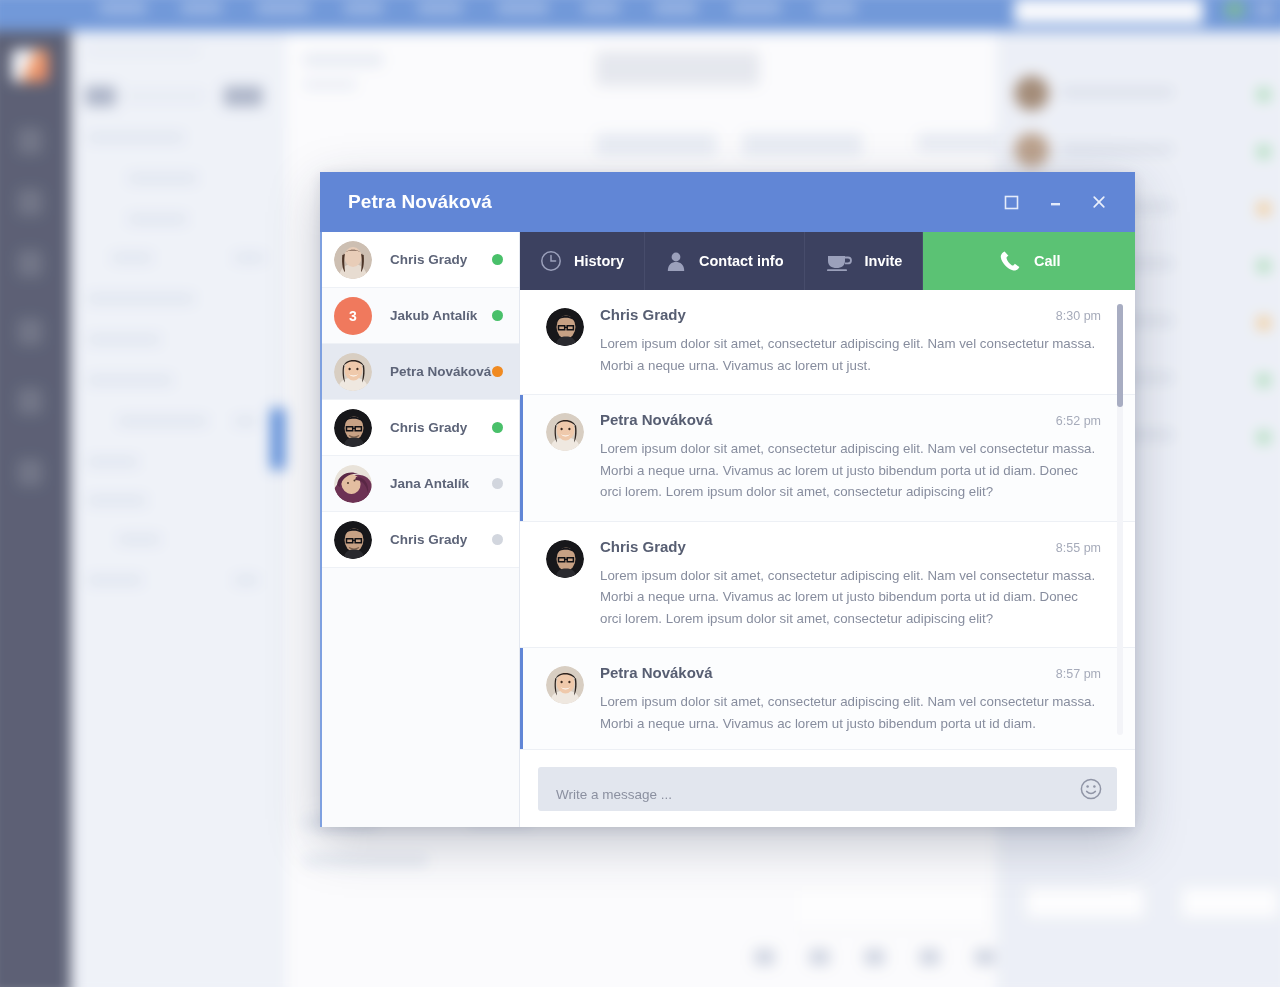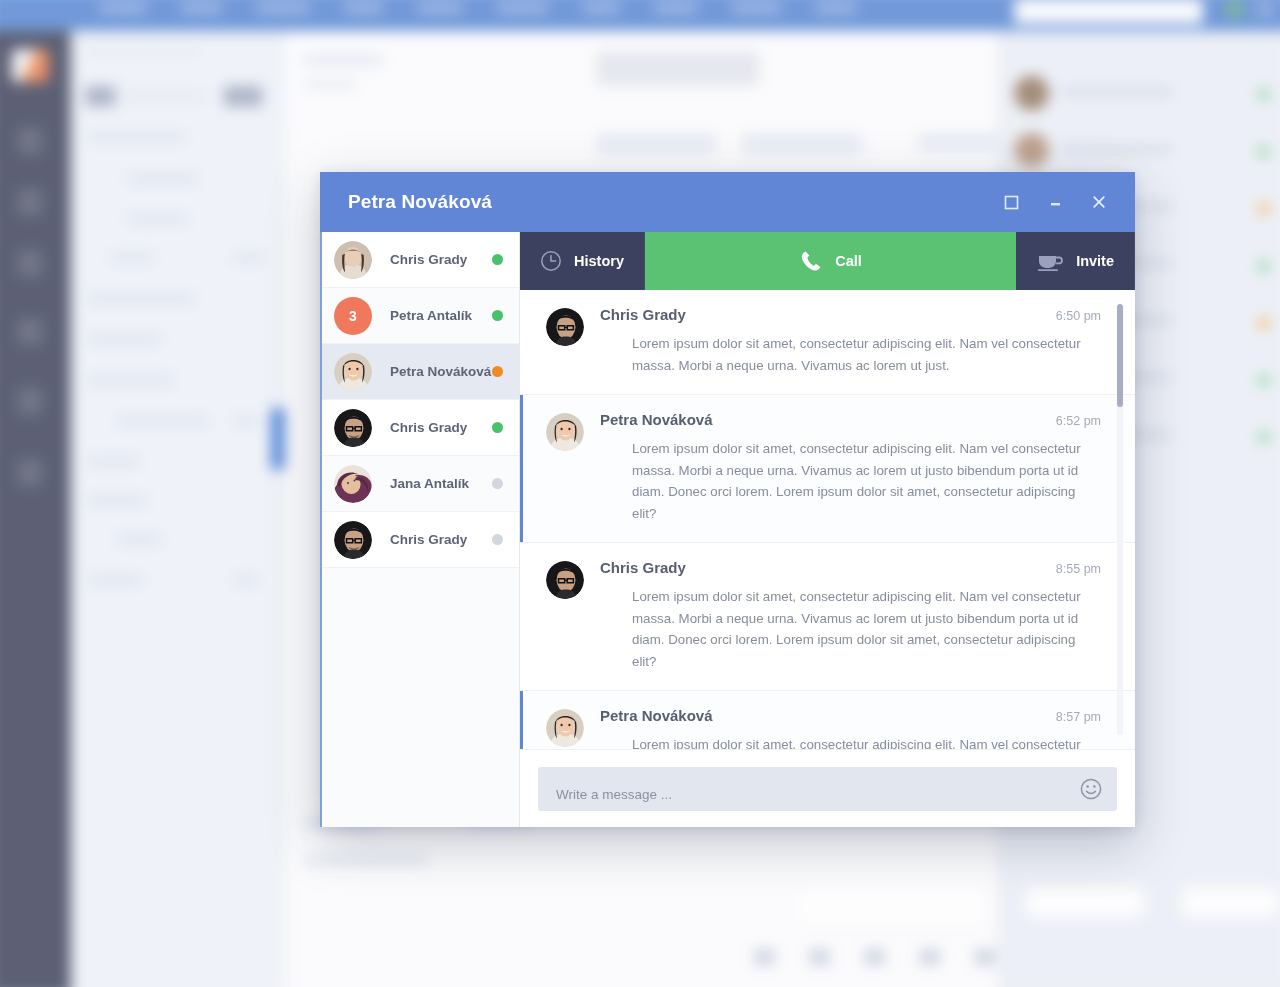--- a/index.html
+++ b/index.html
@@ -168,21 +168,21 @@
     content: ""; position: absolute; left: 0; top: 0; bottom: 0; width: 3px;
     background: #6186d6;
   }
   .m-avatar { width: 38px; height: 38px; border-radius: 50%; flex: 0 0 38px; overflow: hidden; margin-top: 2px; }
   .m-avatar svg { display: block; width: 38px; height: 38px; }
   .m-main { flex: 1; min-width: 0; }
   .m-head { display: flex; align-items: baseline; }
   .m-name { flex: 1; font-size: 15px; font-weight: bold; color: #575e72; }
   .m-time { font-size: 12.5px; color: #a6abba; }
   .m-text {
-    margin-top: 10px; font-size: 13.3px; line-height: 21.5px; color: #878d9e; margin-left: 32px;
+    margin-top: 10px; font-size: 13.3px; line-height: 21.5px; color: #878d9e;
   }
   .scrollbar {
     position: absolute; right: 12px; top: 14px; bottom: 14px; width: 6px;
     background: #f3f4f8; border-radius: 3px;
   }
   .scroll-thumb {
     position: absolute; left: 0; top: 0; width: 6px; height: 24%;
     background: #a8adc2; border-radius: 3px; cursor: pointer;
   }
 
@@ -368,21 +368,21 @@
               <path d="M29.7 14 C30.6 24 28.6 30 27 31 C28 22 28 17 27 13 Z" fill="#4b3326"></path>
             </g>
           </svg>
         </div>
         <div class="c-name">Chris Grady</div>
         <div class="c-dot dot-online"></div>
       </div>
 
       <div class="contact alt">
         <div class="c-badge">3</div>
-        <div class="c-name">Petra Antalík</div>
+        <div class="c-name">Jakub Antalík</div>
         <div class="c-dot dot-online"></div>
       </div>
 
       <div class="contact selected">
         <div class="c-avatar">
           <svg viewBox="0 0 38 38">
             <defs>
                 <clipPath id="cl2">
                   <circle cx="19" cy="19" r="19"></circle>
                 </clipPath>
@@ -483,40 +483,49 @@
         <div class="tb-item">
           <span class="ti">
             <svg width="22" height="22" viewBox="0 0 22 22">
               <circle cx="11" cy="11" r="9.2" fill="none" stroke="#9ba0bb" stroke-width="1.5"></circle>
               <path d="M11 5.6 V11 H15.6" fill="none" stroke="#9ba0bb" stroke-width="1.5" stroke-linecap="round"></path>
             </svg>
           </span>
           <span>History</span>
         </div>
 
-
-
-        <div class="tb-item call">
+        <div class="tb-item">
           <span class="ti">
-            <svg width="24" height="24" viewBox="0 0 24 24">
-              <path d="M6.6 2.4 C4.4 3.4 2.4 5.8 2.8 8.2 C3.6 13.8 9.6 20.2 15.4 21.4 C18 21.9 20.4 20.2 21.4 18 L16.8 14.8 C15.8 16.6 14.6 17 13.4 16 C11 14.1 9.2 11.9 8.6 9.4 C8.3 8.2 9 7.4 10.4 6.8 Z" fill="#ffffff"></path>
+            <svg width="22" height="22" viewBox="0 0 22 22">
+              <circle cx="11" cy="7" r="4.4" fill="#9ba0bb"></circle>
+              <path d="M2.8 21 C2.8 14.4 7 12 11 12 C15 12 19.2 14.4 19.2 21 Z" fill="#9ba0bb"></path>
             </svg>
           </span>
-          <span>Call</span>
-        </div>
+          <span>Contact info</span>
+        </div>
+
 
         <div class="tb-item">
           <span class="ti">
             <svg width="28" height="22" viewBox="0 0 28 22">
               <path d="M3 6 H20 V11 C20 15.5 16.6 18 11.5 18 C6.4 18 3 15.5 3 11 Z" fill="#9ba0bb"></path>
               <path d="M20 7.5 H23 C25.4 7.5 26 9 26 10.4 C26 12 25 13.4 22.6 13.4 H20" fill="none" stroke="#9ba0bb" stroke-width="1.8"></path>
               <rect x="2" y="19.2" width="20" height="1.9" rx=".9" fill="#9ba0bb"></rect>
             </svg>
           </span>
           <span>Invite</span>
+        </div>
+
+        <div class="tb-item call">
+          <span class="ti">
+            <svg width="24" height="24" viewBox="0 0 24 24">
+              <path d="M6.6 2.4 C4.4 3.4 2.4 5.8 2.8 8.2 C3.6 13.8 9.6 20.2 15.4 21.4 C18 21.9 20.4 20.2 21.4 18 L16.8 14.8 C15.8 16.6 14.6 17 13.4 16 C11 14.1 9.2 11.9 8.6 9.4 C8.3 8.2 9 7.4 10.4 6.8 Z" fill="#ffffff"></path>
+            </svg>
+          </span>
+          <span>Call</span>
         </div>
       </div>
 
       <div class="messages">
 
         <div class="msg">
           <div class="m-avatar">
             <svg viewBox="0 0 38 38">
               <defs>
                   <clipPath id="m1">
@@ -530,21 +539,21 @@
                 <path d="M12.5 17.8 h6.2 v4 h-6.2 z" fill="none" stroke="#101014" stroke-width="1.5"></path>
                 <path d="M21.2 17.8 h6.2 v4 h-6.2 z" fill="none" stroke="#101014" stroke-width="1.5"></path>
                 <path d="M18.7 19.4 h2.5" stroke="#101014" stroke-width="1.3"></path>
                 <path d="M10 38 C10 31 14 28.5 20 28.5 C26 28.5 30 31 30 38 Z" fill="#2a2a2f"></path>
               </g>
             </svg>
           </div>
           <div class="m-main">
             <div class="m-head">
               <div class="m-name">Chris Grady</div>
-              <div class="m-time">6:50 pm</div>
+              <div class="m-time">8:30 pm</div>
             </div>
             <div class="m-text">Lorem ipsum dolor sit amet, consectetur adipiscing elit. Nam vel consectetur massa. Morbi a neque urna. Vivamus ac lorem ut just.</div>
           </div>
         </div>
 
         <div class="msg accent">
           <div class="m-avatar">
             <svg viewBox="0 0 38 38">
               <defs>
                   <clipPath id="m2">

